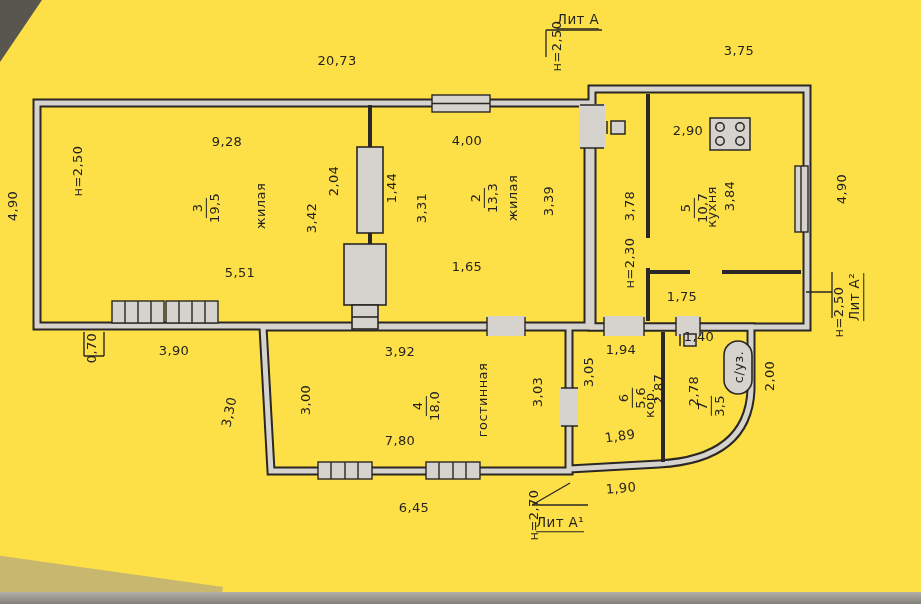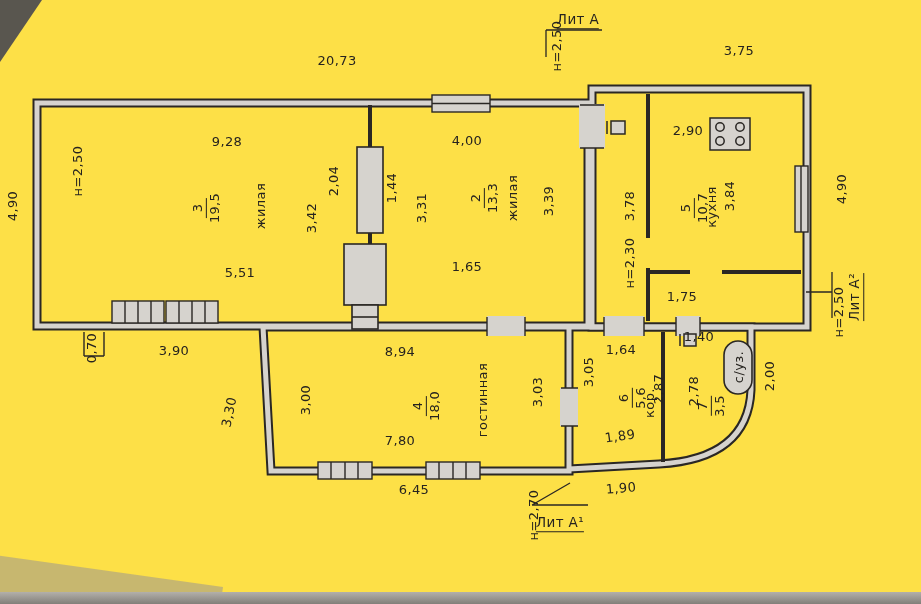--- a/index.html
+++ b/index.html
@@ -175,22 +175,22 @@
       <div class="frac" style="left: 694px; top: 208px; transform: translate(-50%, -50%) rotate(-90deg);">
         <span class="num">5</span>
         <span class="area">10,7</span>
       </div>
       <div class="lbl" style="left: 711px; top: 207px; transform: translate(-50%, -50%) rotate(-90deg);">кухня</div>
       <div class="lbl" style="left: 629px; top: 206px; transform: translate(-50%, -50%) rotate(-90deg);">3,78</div>
       <div class="lbl" style="left: 629px; top: 263px; transform: translate(-50%, -50%) rotate(-90deg);">н=2,30</div>
       <div class="lbl" style="left: 682px; top: 296px; transform: translate(-50%, -50%) rotate(0deg);">1,75</div>
       <div class="lbl" style="left: 174px; top: 350px; transform: translate(-50%, -50%) rotate(0deg);">3,90</div>
       <div class="lbl" style="left: 91px; top: 348px; transform: translate(-50%, -50%) rotate(-90deg);">0,70</div>
-      <div class="lbl" style="left: 400px; top: 351px; transform: translate(-50%, -50%) rotate(0deg);">8,94</div>
-      <div class="lbl" style="left: 621px; top: 349px; transform: translate(-50%, -50%) rotate(0deg);">1,64</div>
+      <div class="lbl" style="left: 400px; top: 351px; transform: translate(-50%, -50%) rotate(0deg);">3,92</div>
+      <div class="lbl" style="left: 621px; top: 349px; transform: translate(-50%, -50%) rotate(0deg);">1,94</div>
       <div class="lbl" style="left: 699px; top: 336px; transform: translate(-50%, -50%) rotate(0deg);">1,40</div>
       <div class="lbl" style="left: 588px; top: 372px; transform: translate(-50%, -50%) rotate(-90deg);">3,05</div>
       <div class="frac" style="left: 632px; top: 398px; transform: translate(-50%, -50%) rotate(-90deg);">
         <span class="num">6</span>
         <span class="area">5,6</span>
       </div>
       <div class="lbl" style="left: 649px; top: 403px; transform: translate(-50%, -50%) rotate(-90deg);">кор.</div>
       <div class="lbl" style="left: 658px; top: 389px; transform: translate(-50%, -50%) rotate(-90deg);">2,87</div>
       <div class="lbl" style="left: 693px; top: 391px; transform: translate(-50%, -50%) rotate(-90deg);">2,78</div>
       <div class="frac" style="left: 711px; top: 406px; transform: translate(-50%, -50%) rotate(-90deg);">
@@ -202,21 +202,21 @@
       <div class="lbl" style="left: 229px; top: 412px; transform: translate(-50%, -50%) rotate(-78deg);">3,30</div>
       <div class="lbl" style="left: 305px; top: 400px; transform: translate(-50%, -50%) rotate(-90deg);">3,00</div>
       <div class="frac" style="left: 426px; top: 406px; transform: translate(-50%, -50%) rotate(-90deg);">
         <span class="num">4</span>
         <span class="area">18,0</span>
       </div>
       <div class="lbl" style="left: 482px; top: 400px; transform: translate(-50%, -50%) rotate(-90deg);">гостинная</div>
       <div class="lbl" style="left: 537px; top: 392px; transform: translate(-50%, -50%) rotate(-90deg);">3,03</div>
       <div class="lbl" style="left: 400px; top: 440px; transform: translate(-50%, -50%) rotate(0deg);">7,80</div>
       <div class="lbl" style="left: 620px; top: 436px; transform: translate(-50%, -50%) rotate(-8deg);">1,89</div>
-      <div class="lbl" style="left: 414px; top: 489px; transform: translate(-50%, -50%) rotate(0deg);">6,45</div>
+      <div class="lbl" style="left: 414px; top: 507px; transform: translate(-50%, -50%) rotate(0deg);">6,45</div>
       <div class="lbl" style="left: 621px; top: 488px; transform: translate(-50%, -50%) rotate(-5deg);">1,90</div>
       <div class="lbl lit" style="left: 560px; top: 524px; transform: translate(-50%, -50%) rotate(0deg);">Лит А¹</div>
       <div class="lbl" style="left: 533px; top: 515px; transform: translate(-50%, -50%) rotate(-90deg);">н=2,70</div>
     </div>
 
   <div class="corner-tl"></div>
   <div class="edge-bottom-left"></div>
   <div class="edge-bottom"></div>
 </div>
 

